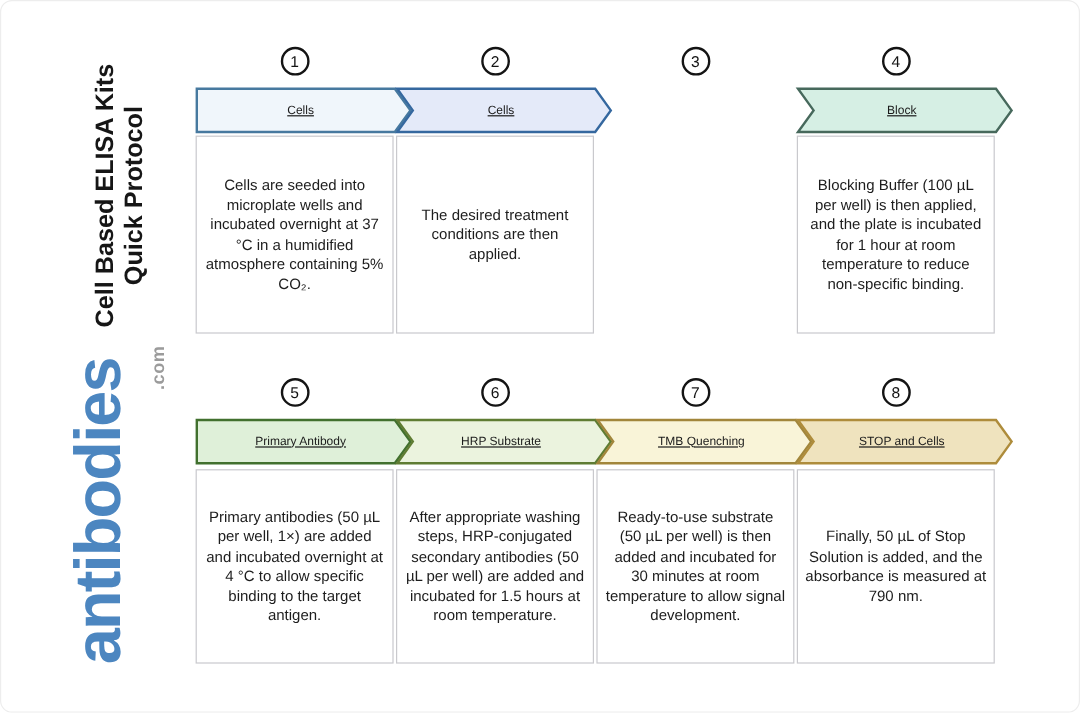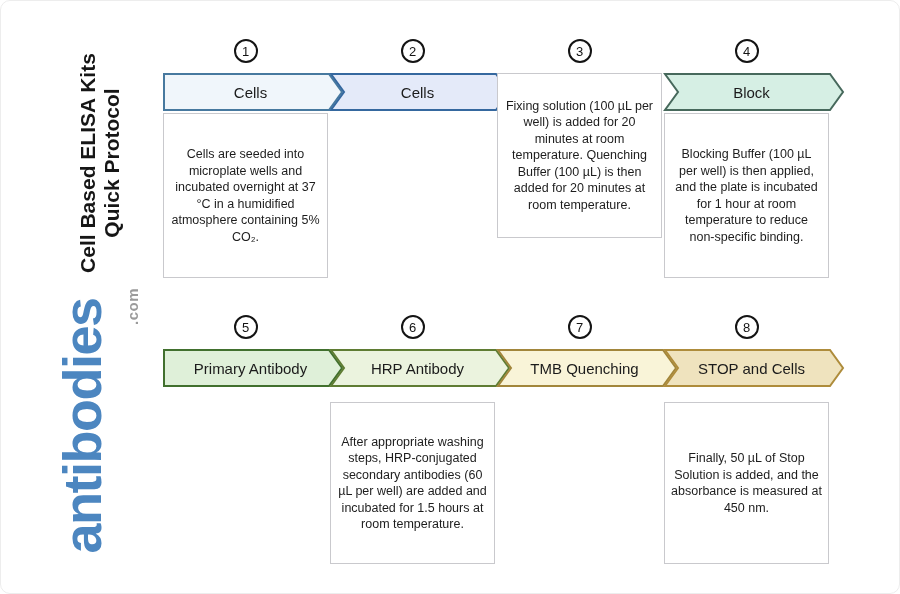--- a/index.html
+++ b/index.html
@@ -37,26 +37,26 @@
   .row-1 { top:38px; }
   .row-2 { top:314px; }
   .step-col { position:relative; width:165px; }
   .num-circle {
     width:24px; height:24px; box-sizing:border-box; background:#fff;
     border:2px solid #141414; border-radius:50%;
     margin:0 auto 10px auto; display:flex; align-items:center; justify-content:center;
     font-size:13px; color:#141414; font-weight:400;
   }
   .arrow-wrap { position:relative; height:38px; margin-bottom:2px; }
-  .row-2 .arrow-wrap { margin-bottom:15px; }
+  .row-2 .arrow-wrap { margin-bottom:4px; }
   .arrow-svg { position:absolute; left:0; top:0; overflow:visible; display:block; }
   .arrow-label {
     position:absolute; left:12px; right:2px; top:0; height:38px;
     display:flex; align-items:center; justify-content:center;
-    font-size:15px; color:#1b1b1b; white-space:nowrap;
+    font-size:10px; color:#1b1b1b; white-space:nowrap;text-decoration:underline;
   }
   .desc-box {
     box-sizing:border-box; background:#ffffff; border:1.5px solid #c9c9cd;
     display:flex; align-items:center; justify-content:center;
     padding:6px 6px; text-align:center;
     font-size:12.5px; line-height:1.32; color:#1d1d1d;
   }
   .row-1 .desc-box { height:165px; }
   .row-2 .desc-box { height:162px; }
 </style>
@@ -95,27 +95,27 @@
       <div class="step-col">
         <div class="num-circle">
           <span>2</span>
         </div>
         <div class="arrow-wrap">
           <svg class="arrow-svg" width="180" height="38" viewBox="0 0 180 38" stroke="#35689F">
             <polygon points="1,1 166,1 179,19 166,37 1,37 14,19" stroke-width="2" stroke-linejoin="miter" fill="#E4EAF9"></polygon>
           </svg>
           <div class="arrow-label">Cells</div>
         </div>
+        <div class="desc-box">The desired treatment conditions are then applied.</div>
       </div>
 
       <div class="step-col">
         <div class="num-circle">
           <span>3</span>
         </div>
-        <div class="desc-box">Fixing solution (100 µL per well) is added for 20 minutes at room temperature. Quenching Buffer (100 µL) is then added for 20 minutes at room temperature.</div>
       </div>
 
       <div class="step-col">
         <div class="num-circle">
           <span>4</span>
         </div>
         <div class="arrow-wrap">
           <svg class="arrow-svg" width="180" height="38" viewBox="0 0 180 38" stroke="#47695C">
             <polygon points="1,1 166,1 179,19 166,37 1,37 14,19" stroke-width="2" stroke-linejoin="miter" fill="#D6EFE4"></polygon>
           </svg>
@@ -131,56 +131,58 @@
       <div class="step-col">
         <div class="num-circle">
           <span>5</span>
         </div>
         <div class="arrow-wrap">
           <svg class="arrow-svg" width="180" height="38" viewBox="0 0 180 38" stroke="#41702E">
             <polygon points="1,1 166,1 179,19 166,37 1,37" stroke-width="2" stroke-linejoin="miter" fill="#DFF0D9"></polygon>
           </svg>
           <div class="arrow-label">Primary Antibody</div>
         </div>
+        <div class="desc-box">Primary antibodies (50 µL per well, 1×) are added and incubated overnight at 4 °C to allow specific binding to the target antigen.</div>
       </div>
 
       <div class="step-col">
         <div class="num-circle">
           <span>6</span>
         </div>
         <div class="arrow-wrap">
           <svg class="arrow-svg" width="180" height="38" viewBox="0 0 180 38" stroke="#5F7C33">
             <polygon points="1,1 166,1 179,19 166,37 1,37 14,19" stroke-width="2" stroke-linejoin="miter" fill="#EBF3DE"></polygon>
           </svg>
-          <div class="arrow-label">HRP Antibody</div>
+          <div class="arrow-label">HRP Substrate</div>
         </div>
-        <div class="desc-box">After appropriate washing steps, HRP-conjugated secondary antibodies (60 µL per well) are added and incubated for 1.5 hours at room temperature.</div>
+        <div class="desc-box">After appropriate washing steps, HRP-conjugated secondary antibodies (50 µL per well) are added and incubated for 1.5 hours at room temperature.</div>
       </div>
 
       <div class="step-col">
         <div class="num-circle">
           <span>7</span>
         </div>
         <div class="arrow-wrap">
           <svg class="arrow-svg" width="180" height="38" viewBox="0 0 180 38" stroke="#A2863B">
             <polygon points="1,1 166,1 179,19 166,37 1,37 14,19" stroke-width="2" stroke-linejoin="miter" fill="#F9F4D8"></polygon>
           </svg>
           <div class="arrow-label">TMB Quenching</div>
         </div>
+        <div class="desc-box">Ready-to-use substrate (50 µL per well) is then added and incubated for 30 minutes at room temperature to allow signal development.</div>
       </div>
 
       <div class="step-col">
         <div class="num-circle">
           <span>8</span>
         </div>
         <div class="arrow-wrap">
           <svg class="arrow-svg" width="180" height="38" viewBox="0 0 180 38" stroke="#AE8C3B">
             <polygon points="1,1 166,1 179,19 166,37 1,37 14,19" stroke-width="2" stroke-linejoin="miter" fill="#EFE3BE"></polygon>
           </svg>
           <div class="arrow-label">STOP and Cells</div>
         </div>
-        <div class="desc-box">Finally, 50 µL of Stop Solution is added, and the absorbance is measured at 450 nm.</div>
+        <div class="desc-box">Finally, 50 µL of Stop Solution is added, and the absorbance is measured at 790 nm.</div>
       </div>
 
     </div>
 
   </div>
 </div>
 
 </body></html>

